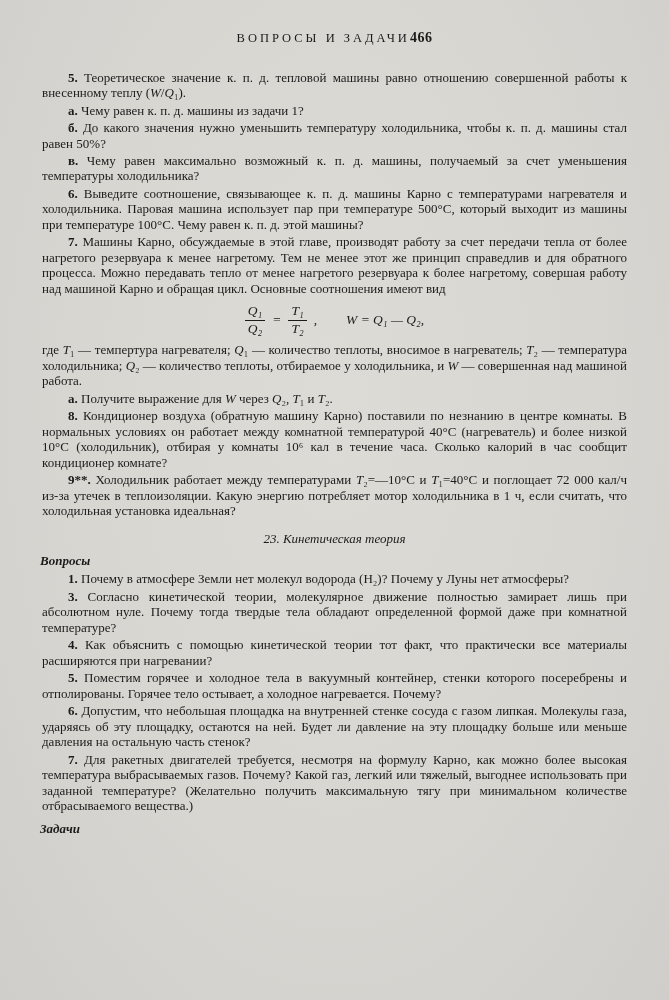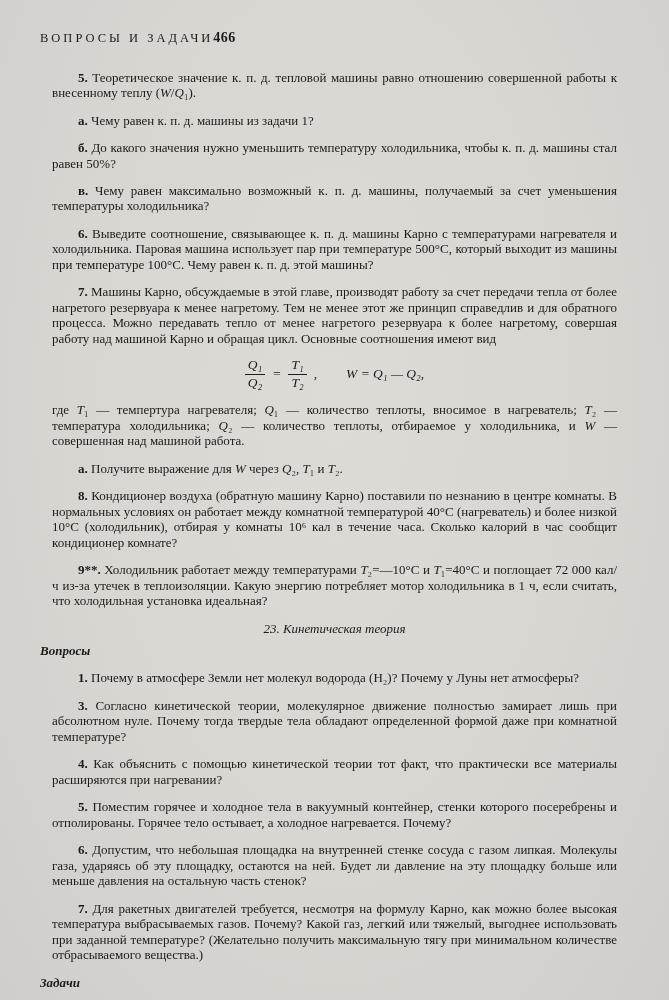--- a/index.html
+++ b/index.html
@@ -4,24 +4,24 @@
 <style>
   html,body{margin:0;padding:0;background:#b9b8b3;}
   .page{
     width:669px;height:1000px;box-sizing:border-box;
     padding:30px 40px 0 40px;
     background:radial-gradient(ellipse at 50% 40%, #dcdbd6 0%, #d7d6d1 55%, #cfceca 100%);
     font-family:"Liberation Serif","DejaVu Serif",serif;
     font-size:13px;line-height:1.19;color:#1b1b1b;
     overflow:hidden;position:relative;
   }
-  .hdr{display:flex;justify-content:flex-start;align-items:baseline;margin-bottom:23px;}
+  .hdr{display:flex;justify-content:center;align-items:baseline;margin-bottom:23px;}
   .hdr-title{font-size:12.5px;letter-spacing:3px;}
   .hdr-page{font-weight:bold;font-size:14px;letter-spacing:0.5px;}
-  p.blk{margin:12px;text-indent:26px;text-align:justify;}
+  p.blk{margin:2px;text-indent:26px;text-align:justify;}
   p.plain{text-indent:0;}
   p.section{text-align:center;text-indent:0;font-style:italic;margin:12px 0 5px;}
   p.heading{font-weight:bold;text-indent:0;margin:7px 0 3px;text-align:left;font-style:italic;}
   .num{font-weight:bold;}
   i{font-style:italic;}
   .formula{display:flex;justify-content:center;align-items:center;gap:29px;
     margin:8px 0 6px;font-style:italic;font-size:13.5px;}
   .f-group{display:inline-flex;align-items:center;gap:7px;}
   .frac{display:inline-flex;flex-direction:column;align-items:center;line-height:1.08;}
   .frac .n{border-bottom:1px solid #1b1b1b;padding:0 3px 1px;}

